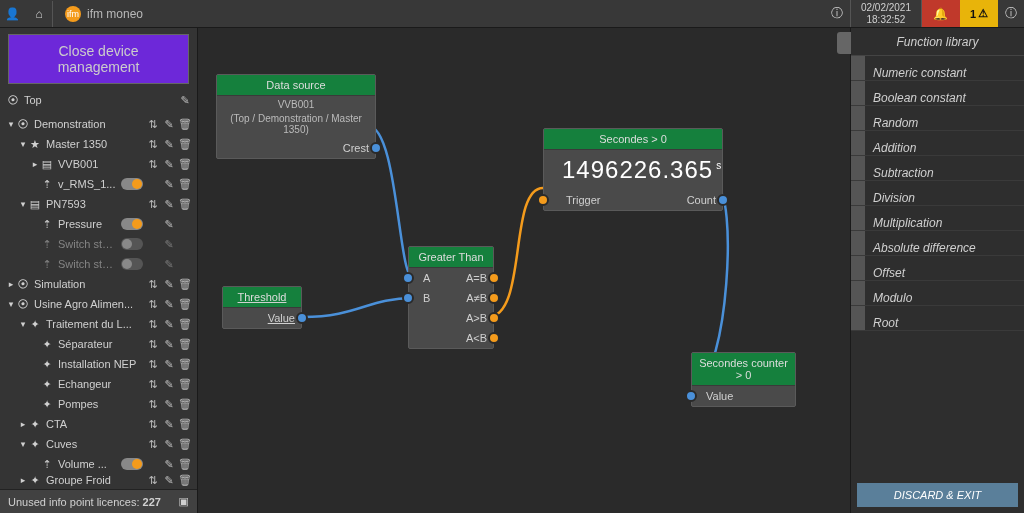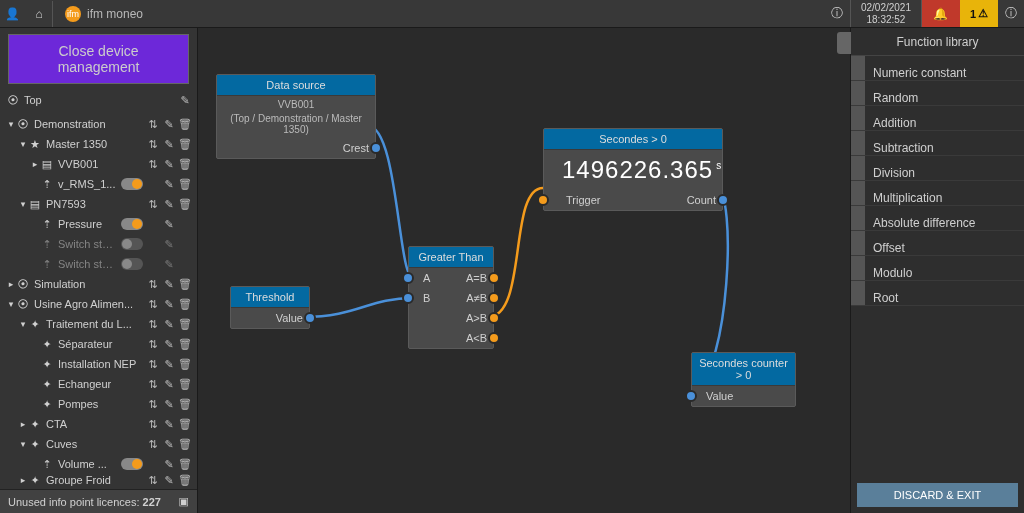--- a/index.html
+++ b/index.html
@@ -13,21 +13,21 @@
   .app-title { color: #b8b8b8; font-size: 12px; }
   .header-spacer { flex: 1; }
   .clock { text-align: center; padding: 12px 10px; font-size: 10px; line-height: 12px; border-left: 1px solid #555; border-right: 1px solid #555; height: 100%; display:flex; flex-direction:column; justify-content:center; }
   .alert-red { width: 38px; height: 100%; background: #c0392b; display:flex; align-items:center; justify-content:center; }
   .alert-yellow { width: 38px; height: 100%; background: #e8b40a; color:#111; display:flex; align-items:center; justify-content:center; gap:2px; font-size:11px; font-weight:bold;}
   
   
   .body { display: flex; height: calc(100% - 28px); }
   .sidebar { width: 198px; background: #343434; display: flex; flex-direction: column; border-right: 1px solid #1a1a1a; }
   .canvas-wrap { flex: 1; position: relative; background: #2a2a2a; }
-  .right-panel { width: 174px; background: #2e2e2e; border-left: 1px solid #1a1a1a; display:flex; flex-direction:column; }
+  .right-panel { width: 174px; background: #2e2e2e; border-left: 1px solid #1a1a1a; display:flex; flex-direction:column;font-style:italic; }
   
   
   .side-btn { margin: 6px 8px; padding: 8px; background: #6d28d9; border: 1px solid #666; text-align: center; cursor: pointer; color:#ccc; font-size:14px;}
   .tree { flex: 1; overflow: hidden; padding-top: 4px; }
   .tree-row { display: flex; align-items: center; height: 20px; font-size: 11px; padding-right: 4px; }
   .tree-row .label { flex: 1; white-space: nowrap; overflow: hidden; text-overflow: ellipsis; padding-left: 4px; }
   .tree-row .caret { width: 10px; text-align:center; font-size:9px; }
   .tree-row .tico { width: 14px; text-align:center; font-size:11px; }
   .tree-row .act { width: 16px; text-align:center; opacity:.85; cursor:pointer; }
   .toggle { width: 22px; height: 12px; border-radius: 6px; background: #777; position: relative; margin: 0 2px; }
@@ -41,21 +41,21 @@
   .rp-title { height: 28px; display:flex; align-items:center; justify-content:center; font-size:12px; border-bottom:1px solid #444; color:#cfcfcf;}
   .rp-tab { width: 14px; position: absolute; left:-14px; top:4px; background:#666; height:22px; border-radius:3px 0 0 3px;}
   .rp-list { flex:1; }
   .rp-item { height: 25px; display:flex; align-items:flex-end; border-bottom:1px solid #3a3a3a; cursor:pointer; }
   .rp-item .handle { width:14px; height:100%; background:#555; margin-right:8px; }
   .rp-footer { padding:6px; }
   .discard-btn { background:#5a7f9a; color:#fff; padding:6px 26px; text-align:center; font-size:11px; cursor:pointer; }
   
   
   .node { position:absolute; background:#4a4a4a; border:1px solid #5a5a5a; border-radius:2px; font-size:11px; }
-  .node .title { background:#0369a1; padding:4px 4px; text-align:center; color:#ddd; border-bottom:1px solid #3a3a3a; }
+  .node .title { background:#15803d; padding:4px 4px; text-align:center; color:#ddd; border-bottom:1px solid #3a3a3a; }
   .node .sub { padding:3px 8px; text-align:center; color:#bbb; font-size:10px; }
   .port-row { display:flex; align-items:center; height:20px; padding:0 6px; position:relative; }
   .port-row.right { justify-content:flex-end; }
   .port-row.left { justify-content:flex-start; }
   .port { width:12px; height:12px; border-radius:50%; border:2px solid #2a2a2a; }
   .port.blue { background:#4a90d9; }
   .port.orange { background:#f49b1c; }
   .port.out { position:absolute; right:-7px; }
   .port.in { position:absolute; left:-7px; }
   .bigval { font-size:24px; color:#fff; text-align:center; padding:6px 18px; letter-spacing:1px; }
@@ -276,21 +276,21 @@
     <div class="node" style="left:18px; top:46px; width:160px;">
       <div class="title">Data source</div>
       <div class="sub">VVB001</div>
       <div class="sub" style="padding-top:0">(Top / Demonstration / Master 1350)</div>
       <div class="port-row right">
         <span>Crest</span>
         <span class="port blue out"></span>
       </div>
     </div>
 
-    <div class="node" style="left:32px; top:258px; width:80px;">
+    <div class="node" style="left:24px; top:258px; width:80px;text-decoration:underline;">
       <div class="title">Threshold</div>
       <div class="port-row right">
         <span>Value</span>
         <span class="port blue out"></span>
       </div>
     </div>
 
     <div class="node" style="left:210px; top:218px; width:86px;">
       <div class="title">Greater Than</div>
       <div class="port-row left">
@@ -341,20 +341,24 @@
   <div class="right-panel" style="position:relative;">
     <div class="rp-tab"></div>
     <div class="rp-title">Function library</div>
     <div class="rp-list" id="rp-list">
         <div class="rp-item">
           <span class="handle"></span>
           <span>Numeric constant</span>
         </div>
         <div class="rp-item">
           <span class="handle"></span>
+          <span>Boolean constant</span>
+        </div>
+        <div class="rp-item">
+          <span class="handle"></span>
           <span>Random</span>
         </div>
         <div class="rp-item">
           <span class="handle"></span>
           <span>Addition</span>
         </div>
         <div class="rp-item">
           <span class="handle"></span>
           <span>Subtraction</span>
         </div>

